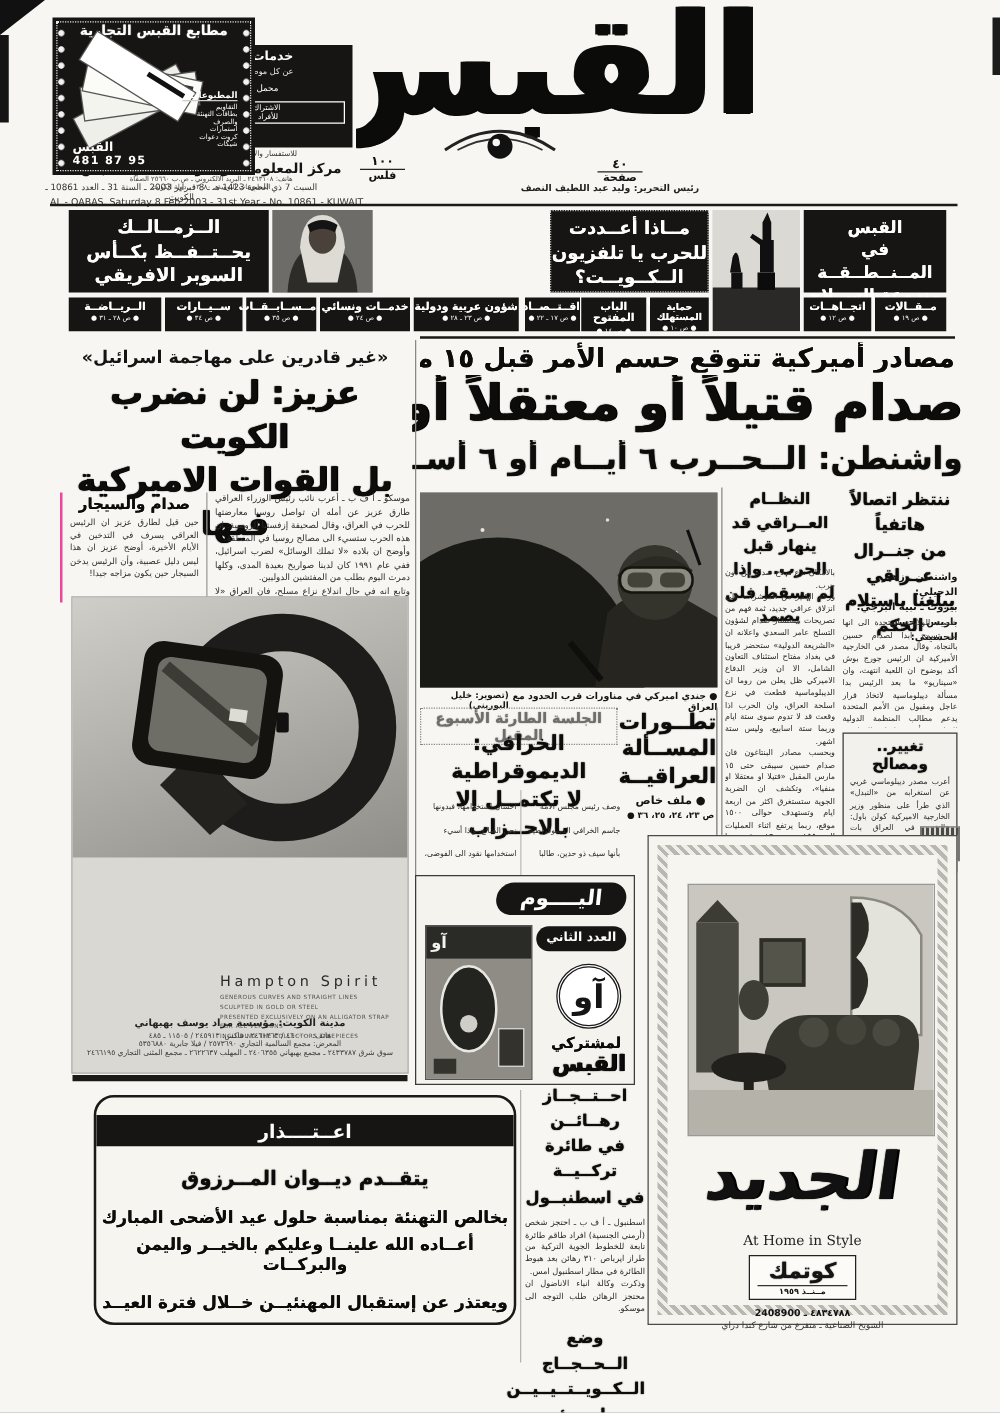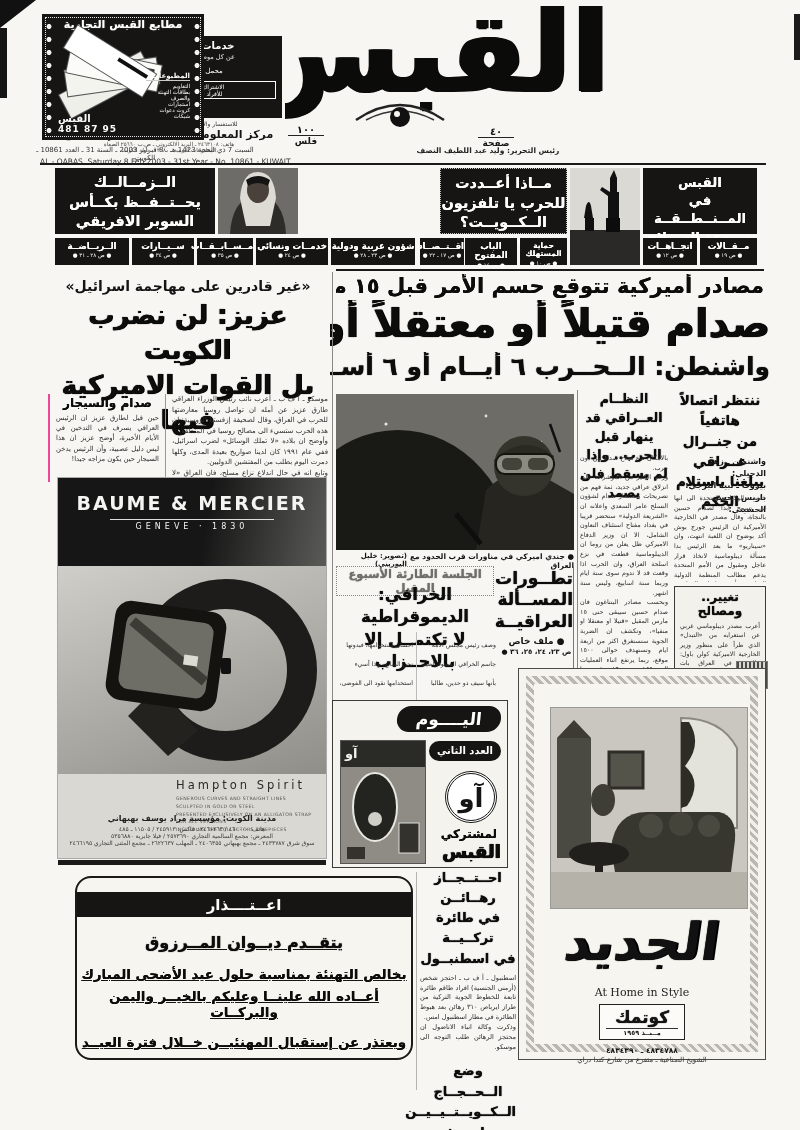--- a/index.html
+++ b/index.html
@@ -201,24 +201,20 @@
 
   <div class="abs" style="left:48px;top:394px;width:118px;height:88px;border-right:1px solid #999;border-left:2px solid #ec4899;padding:2px 6px;">
     <div class="ctr hl" style="font-size:12px;">صدام والسيجار</div>
     <div class="tiny pl" style="margin-top:3px;">حين قيل لطارق عزيز ان الرئيس العراقي يسرف في التدخين في الأيام الأخيرة، أوضح عزيز ان هذا ليس دليل عصبية، وأن الرئيس يدخن السيجار حين يكون مزاجه جيدا!</div>
   </div>
   <div class="abs tiny pl" style="left:172px;top:394px;width:156px;height:88px;overflow:hidden;font-size:7px;">موسكو ـ أ ف ب ـ أعرب نائب رئيس الوزراء العراقي طارق عزيز عن أمله ان تواصل روسيا معارضتها للحرب في العراق، وقال لصحيفة إزفستيا الروسية: ان هذه الحرب ستسيء الى مصالح روسيا في المنطقة.
 وأوضح ان بلاده «لا تملك الوسائل» لضرب اسرائيل، ففي عام ١٩٩١ كان لدينا صواريخ بعيدة المدى، وكلها دمرت اليوم بطلب من المفتشين الدوليين.
 وتابع انه في حال اندلاع نزاع مسلح، فان العراق «لا ينوي ضرب الكويت، بل القوات الاميركية في الكويت».</div>
 
   <div class="abs" style="left:58px;top:478px;width:268px;height:380px;background:#d9d8d2;overflow:hidden;box-shadow:0 0 0 1px #aaa;">
-    <div style="height:88px;background:linear-gradient(100deg,#161616 55%,#5a5a57 100%);color:#f4f4f2;text-align:center;padding-top:14px;">
-      <div dir="ltr" style="font-size:19px;font-weight:700;letter-spacing:2px;">BAUME &amp; MERCIER</div>
-      <div dir="ltr" style="font-size:8px;letter-spacing:4px;border-top:1px solid #ddd;display:inline-block;padding:2px 26px 0;margin-top:2px;">GENEVE · 1830</div>
-    </div>
     <svg width="268" height="208" viewBox="0 0 268 208" style="background:linear-gradient(160deg,#cfcec8,#8f8e89);">
       <circle cx="168" cy="104" r="76" fill="none" stroke="#1d1c1a" stroke-width="30"></circle>
       <path d="M70 150 L110 190 L140 165 L100 120 Z" fill="#23221f"></path>
       <rect x="52" y="40" width="112" height="100" rx="16" fill="#14130f" transform="rotate(8 108 90)"></rect>
       <rect x="64" y="52" width="88" height="76" rx="10" fill="#6f6e66" transform="rotate(8 108 90)"></rect>
       <path d="M70 60 L150 110" stroke="#3c3b35" stroke-width="10" transform="rotate(8 108 90)"></path>
       <rect x="126" y="86" width="14" height="10" fill="#dddcd4" transform="rotate(8 108 90)"></rect>
       <rect x="163" y="92" width="10" height="16" rx="2" fill="#111"></rect>
     </svg>
     <div class="abs" dir="ltr" style="left:118px;top:300px;width:142px;text-align:left;">
@@ -332,21 +328,21 @@
 في طائرة تركــيــة
 في اسطنبــول</div>
     <div class="tiny pl" style="margin-top:5px;font-size:6.6px;">اسطنبول ـ أ ف ب ـ احتجز شخص (أرمني الجنسية) افراد طاقم طائرة تابعة للخطوط الجوية التركية من طراز ايرباص ٣١٠ رهائن بعد هبوط الطائرة في مطار اسطنبول امس.
 وذكرت وكالة انباء الاناضول ان محتجز الرهائن طلب التوجه الى موسكو.</div>
     <div class="ctr hl pl" style="font-size:13px;line-height:1.6;margin-top:8px;text-shadow:0 0 1px #000;">وضع الــحــجــاج
 الــكــويــتــيــيــن
 مــطــمــئــن</div>
 
   </div>
 
-  <div class="abs" style="left:75px;top:876px;width:338px;height:184px;border:2.5px solid #1a1a18;border-radius:16px;background:#f6f5f0;overflow:hidden;text-decoration:underline;">
+  <div class="abs" style="left:75px;top:876px;width:338px;height:184px;border:2.5px solid #1a1a18;border-radius:16px;background:#f6f5f0;overflow:hidden;">
     <div class="blackbox ctr" style="margin-top:14px;height:25px;line-height:25px;">
       <span style="font-size:15px;font-weight:900;letter-spacing:2px;">اعــتــــذار</span>
     </div>
     <div class="ctr hl" style="margin-top:16px;font-size:16px;text-shadow:0 0 1px #000;">يتقــدم ديــوان المــرزوق</div>
     <div class="ctr hl" style="margin-top:14px;font-size:13.5px;">بخالص التهنئة بمناسبة حلول عيد الأضحى المبارك</div>
     <div class="ctr hl" style="margin-top:6px;font-size:13.5px;">أعــاده الله علينــا وعليكم بالخيــر واليمن والبركــات</div>
     <div class="ctr hl" style="margin-top:14px;font-size:13.5px;">ويعتذر عن إستقبال المهنئيــن خــلال فترة العيــد</div>
   </div>
 
   <div class="abs" style="left:518px;top:668px;width:248px;height:392px;border:1px solid #4a4a46;background:#f5f4ef;padding:7px;">
@@ -370,19 +366,19 @@
           <rect x="44" y="150" width="8" height="30" fill="#21201c"></rect>
           <ellipse cx="48" cy="184" rx="18" ry="5" fill="#2b2a25"></ellipse>
           <rect y="164" width="196" height="36" fill="#b4b2a9"></rect>
         </svg>
         <div class="ctr" style="position:absolute;left:0;right:0;top:228px;font-size:52px;font-weight:900;color:#111;text-shadow:0 0 1px #000,2px 0 #000;transform:skewX(-8deg);">الجديد</div>
         <div class="ctr" dir="ltr" style="position:absolute;left:0;right:0;top:302px;font-size:11px;font-family:'DejaVu Serif','Liberation Serif',serif;color:#222;">At Home in Style</div>
         <div style="position:absolute;left:50%;transform:translateX(-50%);top:320px;width:86px;border:1.5px solid #222;text-align:center;padding:2px 0;background:#fcfbf7;">
           <div style="font-size:17px;font-weight:900;text-shadow:0 0 1px #000;">كوتمك</div>
           <div style="font-size:6.5px;font-weight:700;border-top:1px solid #333;margin:1px 6px 0;">مــنــذ ١٩٥٩</div>
         </div>
-        <div class="ctr" style="position:absolute;left:0;right:0;top:362px;font-size:7.5px;font-weight:900;">٤٨٣٤٧٨٨ ـ ٤٨٣٤٣٩٠</div>
+        <div class="ctr" style="position:absolute;left:0;right:0;top:362px;font-size:7.5px;font-weight:900;">٤٨٣٤٧٨٨ ـ 2408900</div>
         <div class="ctr" style="position:absolute;left:0;right:0;top:372px;font-size:7px;color:#333;">الشويخ الصناعية ـ متفرع من شارع كندا دراي</div>
       </div>
     </div>
   </div>
 
 </div>
 
 </body></html>

